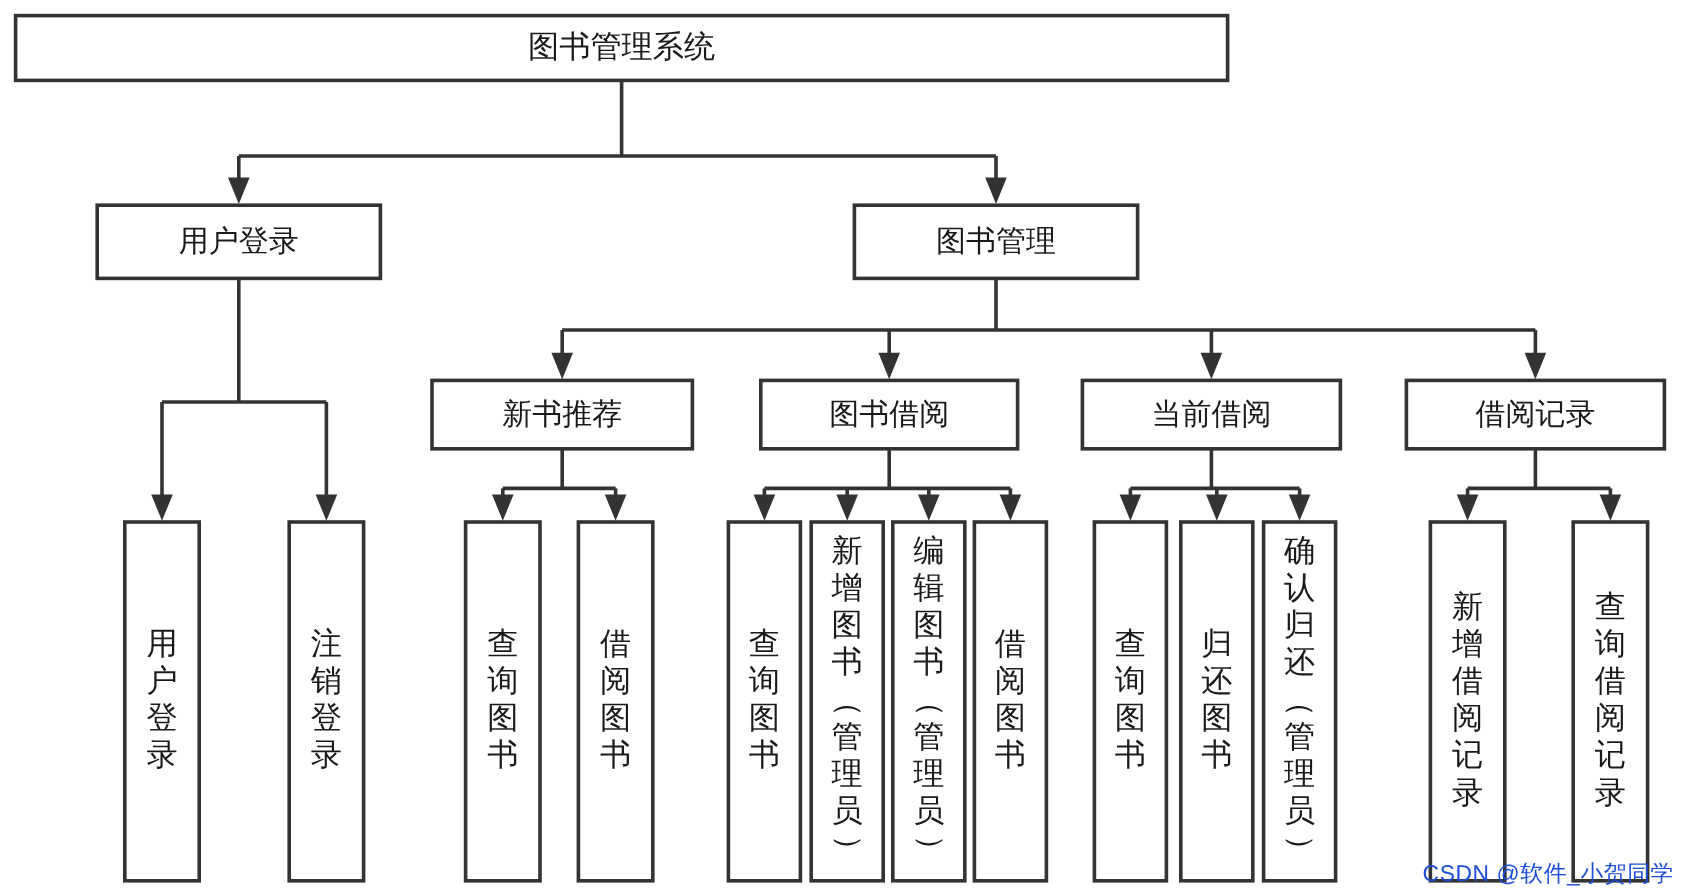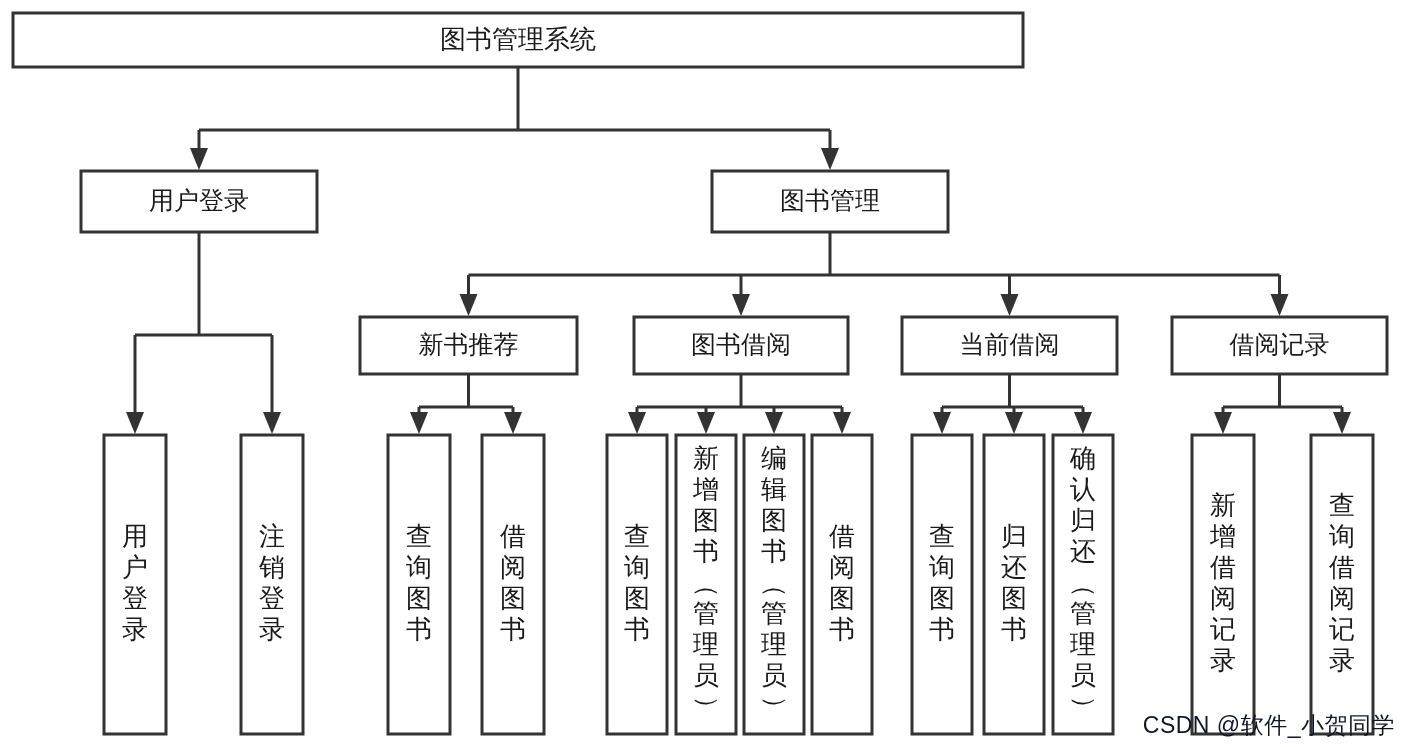--- a/index.html
+++ b/index.html
@@ -51,22 +51,22 @@
   }
   .arrow-head {
     fill: #333333;
     stroke: none;
   }
   .watermark {
     position: absolute;
     right: 10px;
     bottom: 6px;
     font-family: "Liberation Sans", "DejaVu Sans", sans-serif;
-    font-size: 23px;
-    color: #0f172a;
+    font-size: 19px;
+    color: #1d4ed8;
     letter-spacing: 0.5px;
     white-space: nowrap;
     pointer-events: none;
   }
 </style>
 </head>
 <body>
 
 <svg id="diagram" viewBox="0 0 1405 747" xmlns="http://www.w3.org/2000/svg">
   <g id="connector-layer">

